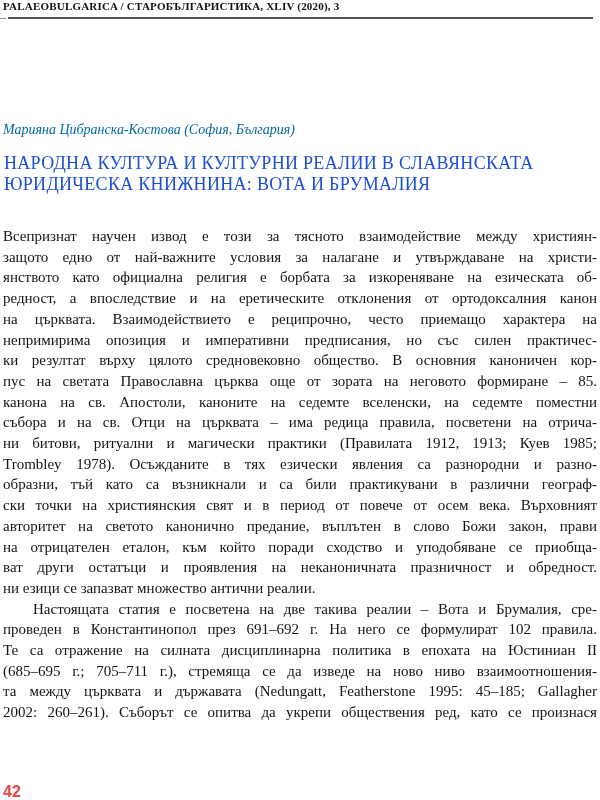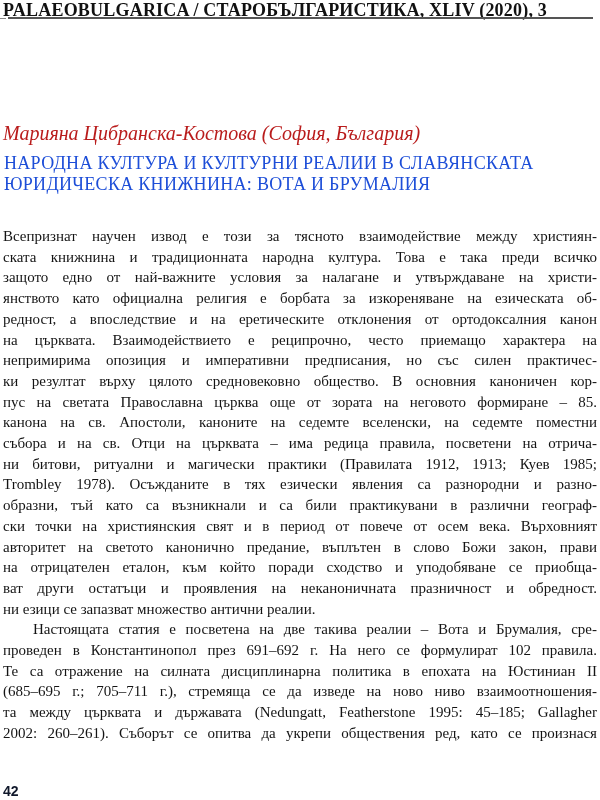--- a/index.html
+++ b/index.html
@@ -14,21 +14,21 @@
       overflow: hidden;
       font-family: "Liberation Serif", "DejaVu Serif", serif;
       color: #141414;
     }
     .running-header {
       position: absolute;
       left: 3px;
       top: 0px;
       font-family: "Liberation Serif", serif;
       font-weight: bold;
-      font-size: 18px;
+      font-size: 11px;
       letter-spacing: 0.2px;
       color: #111;
       white-space: nowrap;
     }
     .header-rule {
       position: absolute;
       left: 8px;
       top: 17px;
       width: 585px;
       height: 0;
@@ -40,22 +40,22 @@
       top: 18px;
       width: 6px;
       height: 0;
       border-top: 1px solid #888;
     }
     .author {
       position: absolute;
       left: 3px;
       top: 122px;
       font-style: italic;
-      font-size: 20px;
-      color: #b91c1c;
+      font-size: 14px;
+      color: #0369a1;
       white-space: nowrap;
     }
     .title {
       position: absolute;
       left: 3px;
       top: 152px;
       width: 590px;
       font-size: 18px;
       line-height: 21px;
       letter-spacing: 0.3px;
@@ -89,42 +89,41 @@
     }
     .body-text .para .line.indent {
       padding-left: 30px;
     }
     .page-number {
       position: absolute;
       left: 3px;
       top: 783px;
       font-family: "Liberation Sans", sans-serif;
       font-weight: bold;
-      font-size: 14px;
-      color: #0f172a;
+      font-size: 16px;
+      color: #ef4444;
     }
   </style>
 </head>
 <body>
 
 <div class="running-header">PALAEOBULGARICA / СТАРОБЪЛГАРИСТИКА, XLIV (2020), 3</div>
 <div class="header-rule"></div>
 <div class="header-rule-stub"></div>
 
 <div class="author">Марияна Цибранска-Костова (София, България)</div>
 
 <h1 class="title">
   <span style="display:block">НАРОДНА КУЛТУРА И КУЛТУРНИ РЕАЛИИ В СЛАВЯНСКАТА</span>
   <span style="display:block">ЮРИДИЧЕСКА КНИЖНИНА: ВОТА И БРУМАЛИЯ</span>
 </h1>
 
 <div class="body-text">
   <p class="para">
     <span class="line" style="text-align-last: justify; white-space: normal;">Всепризнат научен извод е този за тясното взаимодействие между християн-</span>
-    <span class="line" style="text-align-last: justify; white-space: normal;">ската книжнина и традиционната народна култура. Това е така преди всичко</span>
     <span class="line" style="text-align-last: justify; white-space: normal;">защото едно от най-важните условия за налагане и утвърждаване на христи-</span>
     <span class="line" style="text-align-last: justify; white-space: normal;">янството като официална религия е борбата за изкореняване на езическата об-</span>
     <span class="line" style="text-align-last: justify; white-space: normal;">редност, а впоследствие и на еретическите отклонения от ортодоксалния канон</span>
     <span class="line" style="text-align-last: justify; white-space: normal;">на църквата. Взаимодействието е реципрочно, често приемащо характера на</span>
     <span class="line" style="text-align-last: justify; white-space: normal;">непримирима опозиция и императивни предписания, но със силен практичес-</span>
     <span class="line" style="text-align-last: justify; white-space: normal;">ки резултат върху цялото средновековно общество. В основния каноничен кор-</span>
     <span class="line" style="text-align-last: justify; white-space: normal;">пус на светата Православна църква още от зората на неговото формиране – 85.</span>
     <span class="line" style="text-align-last: justify; white-space: normal;">канона на св. Апостоли, каноните на седемте вселенски, на седемте поместни</span>
     <span class="line" style="text-align-last: justify; white-space: normal;">събора и на св. Отци на църквата – има редица правила, посветени на отрича-</span>
     <span class="line" style="text-align-last: justify; white-space: normal;">ни битови, ритуални и магически практики (Правилата 1912, 1913; Куев 1985;</span>

